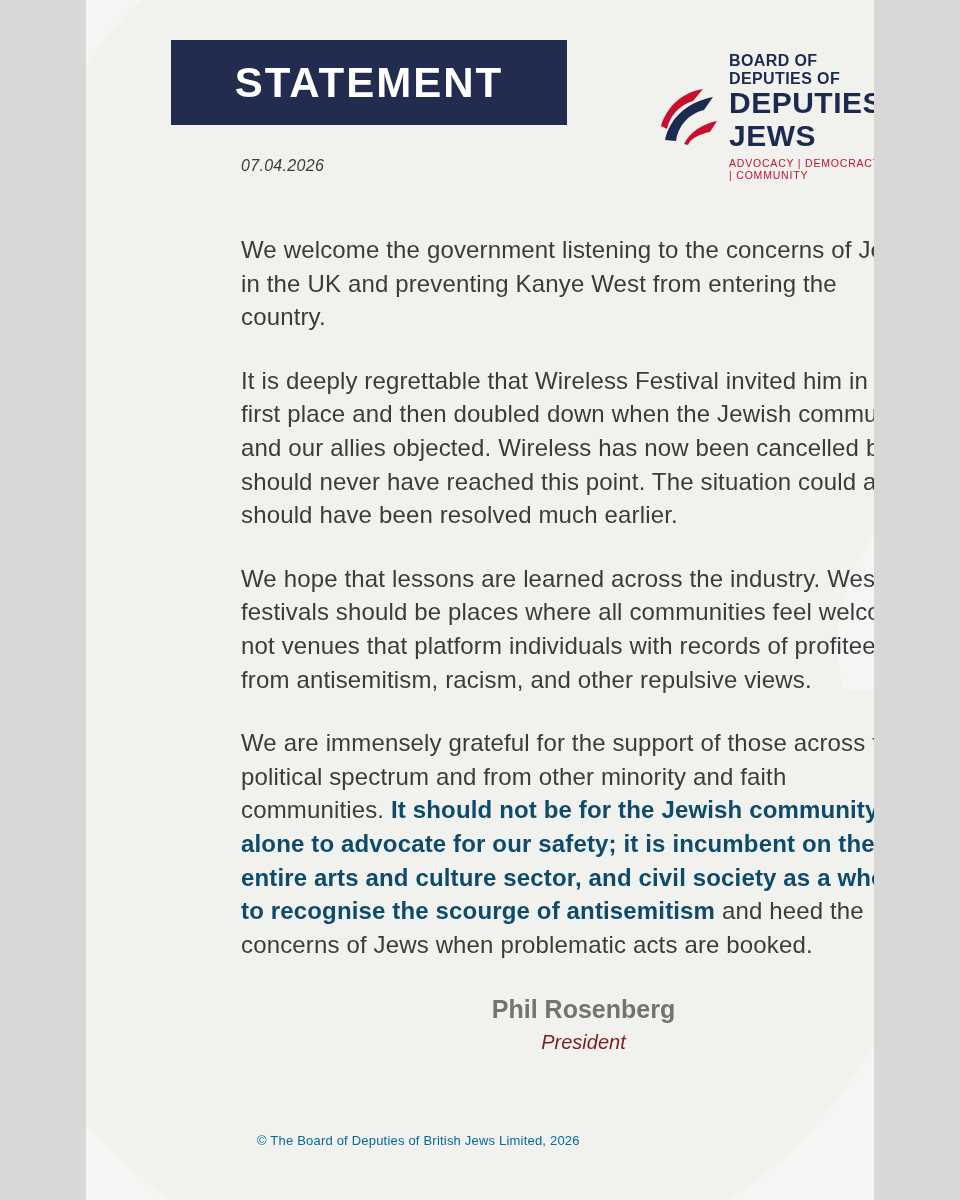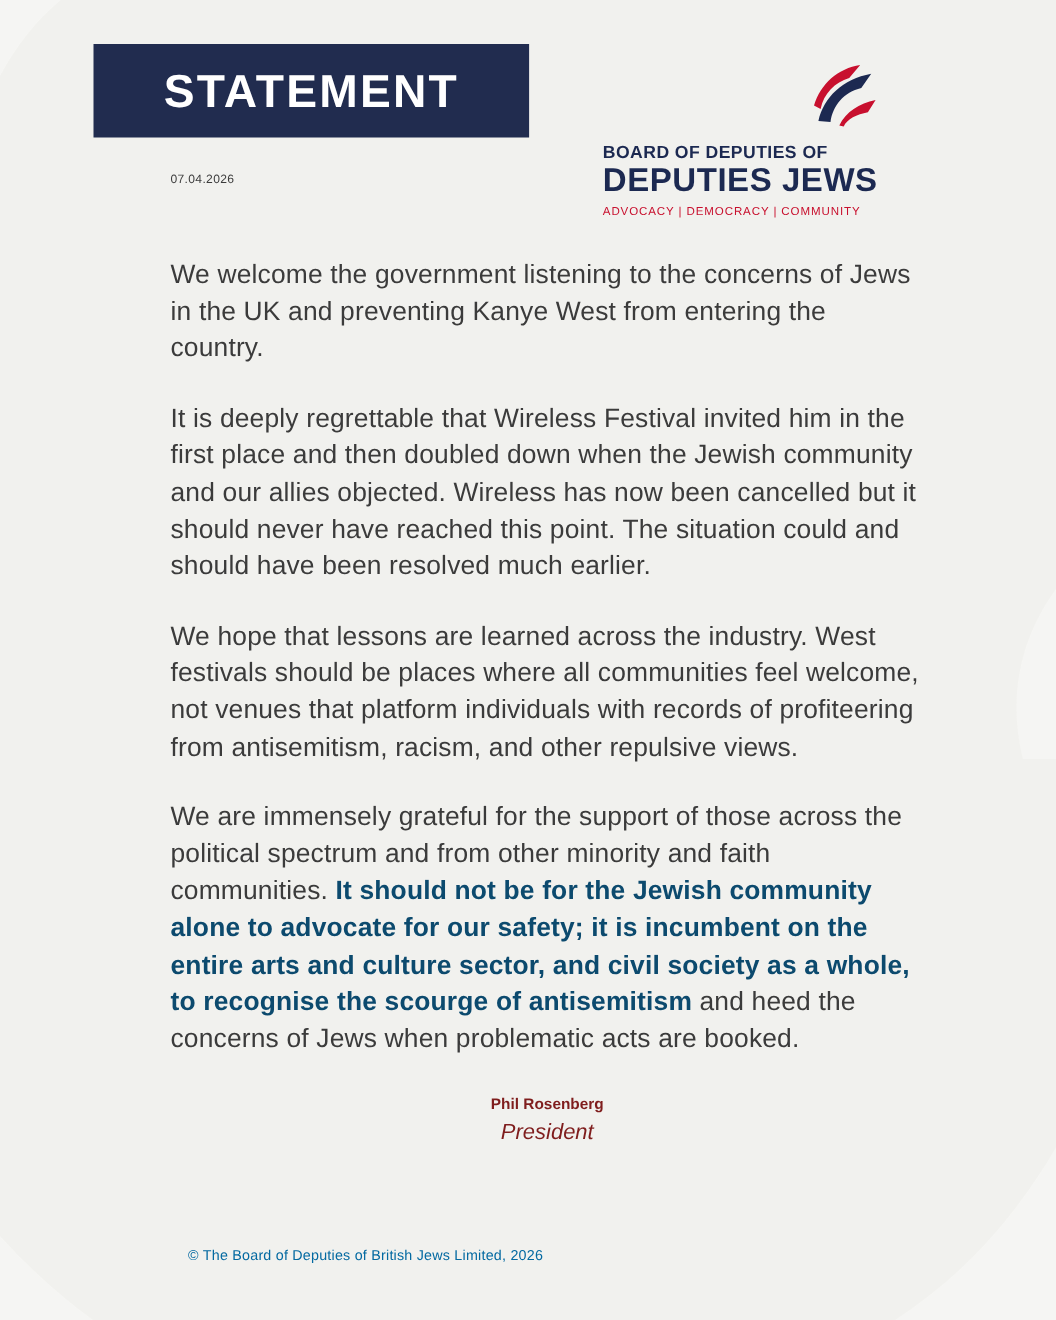--- a/index.html
+++ b/index.html
@@ -1,19 +1,19 @@
 <!DOCTYPE html>
 <html><head>
 <meta charset="utf-8">
 <style>
   * { margin: 0; padding: 0; box-sizing: border-box; }
   html, body { background: #d8d8d6; }
   .page {
     position: relative;
-    width: 960px;
+    width: 788px;
     height: 1200px;
     margin: 0 auto;
     background: #f1f1ee;
     overflow: hidden;
     font-family: "Liberation Sans", "DejaVu Sans", sans-serif;
   }
   
   .wm { position: absolute; opacity: 0.55; pointer-events: none; }
   .wm svg path { fill: #fafaf8; }
   .wm-tl { top: -40px; left: -60px; }
@@ -30,25 +30,24 @@
   }
   .banner span {
     color: #ffffff;
     font-size: 42px;
     font-weight: bold;
     letter-spacing: 2px;
   }
 
   .logo {
     position: absolute;
-    left: 548px; top: 52px;
+    left: 571px; top: 52px;
     display: flex;
-    align-items: flex-end;
+    align-items: center;
     gap: 10px;
-    flex-direction: column;
   }
   .logo-icon { display: block; margin-top: 4px; }
   .logo-text { display: flex; flex-direction: column; }
   .logo-line1 {
     color: #1c2951;
     font-size: 16px;
     font-weight: bold;
     letter-spacing: 0.4px;
     line-height: 1.1;
   }
@@ -63,21 +62,22 @@
     color: #c8102e;
     font-size: 10.5px;
     font-weight: normal;
     letter-spacing: 0.8px;
     margin-top: 5px;
   }
 
   .date {
     position: absolute;
     left: 155px; top: 157px;
-    font-size: 11px;
+    font-size: 16px;
+    font-style: italic;
     color: #3c3c3c;
     letter-spacing: 0.3px;
   }
 
   .content {
     position: absolute;
     left: 155px; top: 233px;
     width: 685px;
     color: #3b3b3b;
   }
@@ -87,23 +87,23 @@
     letter-spacing: 0.15px;
     margin-bottom: 30px;
   }
   .content p strong { color: #0c4a6e; }
 
   .signature {
     text-align: center;
     margin-top: 34px;
   }
   .sig-name {
-    font-size: 14px;
+    font-size: 25px;
     font-weight: bold;
-    color: #7f1d1d;
+    color: #737373;
     margin-bottom: 7px;
   }
   .sig-title {
     font-size: 20px;
     font-style: italic;
     color: #7f1d1d;
   }
 
   .footer {
     position: absolute;

